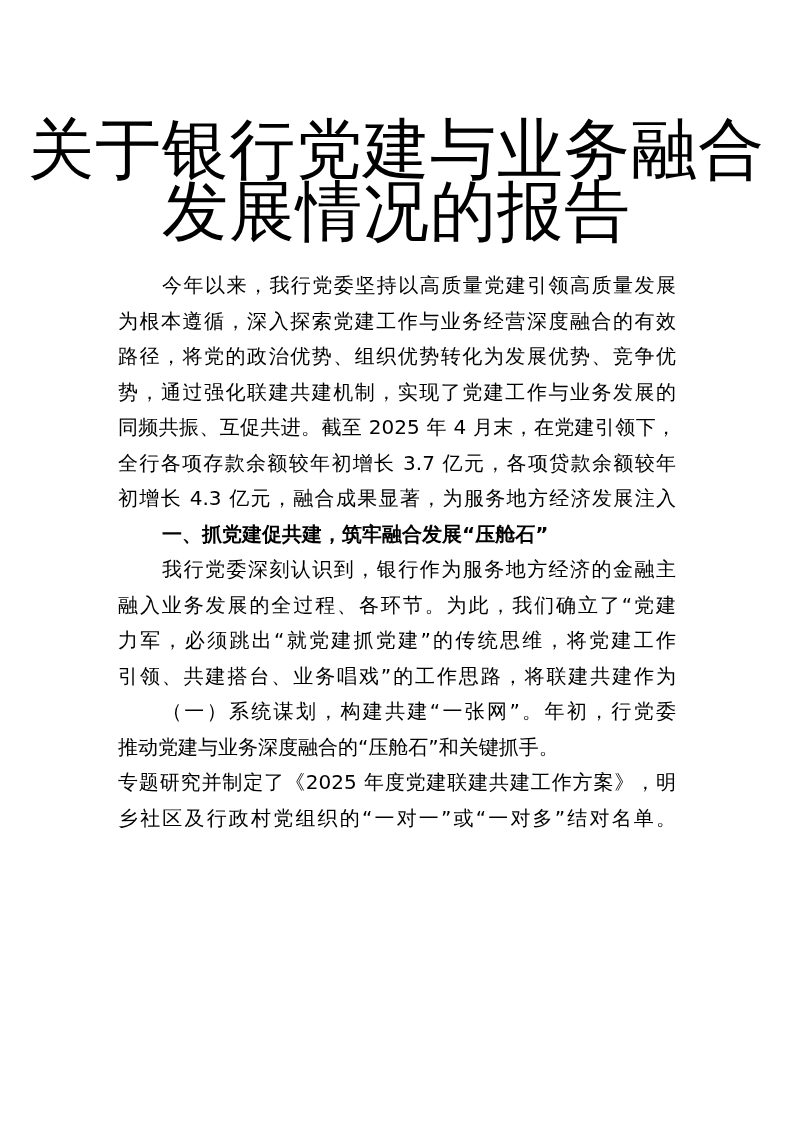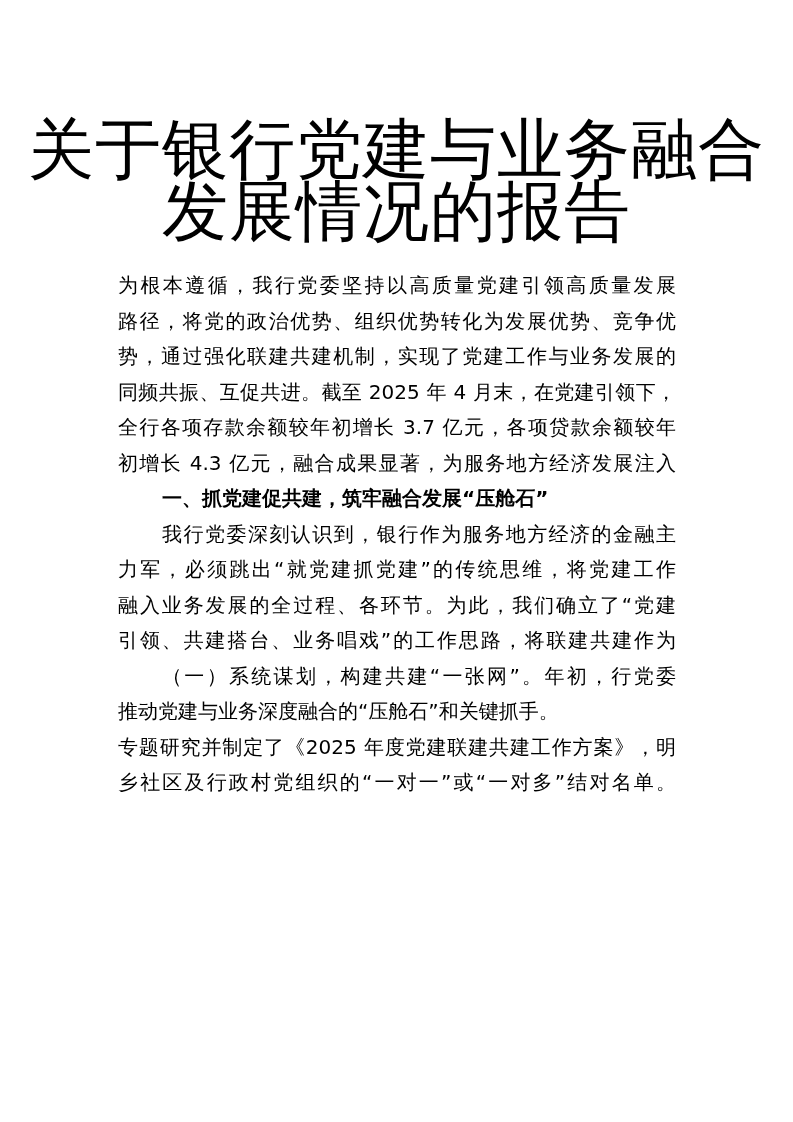--- a/index.html
+++ b/index.html
@@ -23,29 +23,30 @@
   .heading { font-weight:bold; text-align-last:left; padding-left:44px; }
 </style>
 </head>
 <body>
 
 <div class="page">
   <div class="title t1">关于银行党建与业务融合</div>
   <div class="title t2">发展情况的报告</div>
 
   <div class="body-text">
-    <span class="line">为根本遵循，我行党委坚持以高质量党建引领高质量发展</span>
+    <span class="line indent">今年以来，我行党委坚持以高质量党建引领高质量发展</span>
+    <span class="line">为根本遵循，深入探索党建工作与业务经营深度融合的有效</span>
     <span class="line">路径，将党的政治优势、组织优势转化为发展优势、竞争优</span>
     <span class="line">势，通过强化联建共建机制，实现了党建工作与业务发展的</span>
     <span class="line">同频共振、互促共进。截至 2025 年 4 月末，在党建引领下，</span>
     <span class="line">全行各项存款余额较年初增长 3.7 亿元，各项贷款余额较年</span>
     <span class="line">初增长 4.3 亿元，融合成果显著，为服务地方经济发展注入</span>
     <span class="line heading">一、抓党建促共建，筑牢融合发展“压舱石”</span>
     <span class="line indent">我行党委深刻认识到，银行作为服务地方经济的金融主</span>
+    <span class="line">融入业务发展的全过程、各环节。为此，我们确立了“党建</span>
     <span class="line">力军，必须跳出“就党建抓党建”的传统思维，将党建工作</span>
-    <span class="line">融入业务发展的全过程、各环节。为此，我们确立了“党建</span>
     <span class="line">引领、共建搭台、业务唱戏”的工作思路，将联建共建作为</span>
     <span class="line indent">（一）系统谋划，构建共建“一张网”。年初，行党委</span>
     <span class="line last">推动党建与业务深度融合的“压舱石”和关键抓手。</span>
     <span class="line">专题研究并制定了《2025 年度党建联建共建工作方案》，明</span>
     <span class="line">乡社区及行政村党组织的“一对一”或“一对多”结对名单。</span>
   </div>
 </div>
 
 </body></html>

